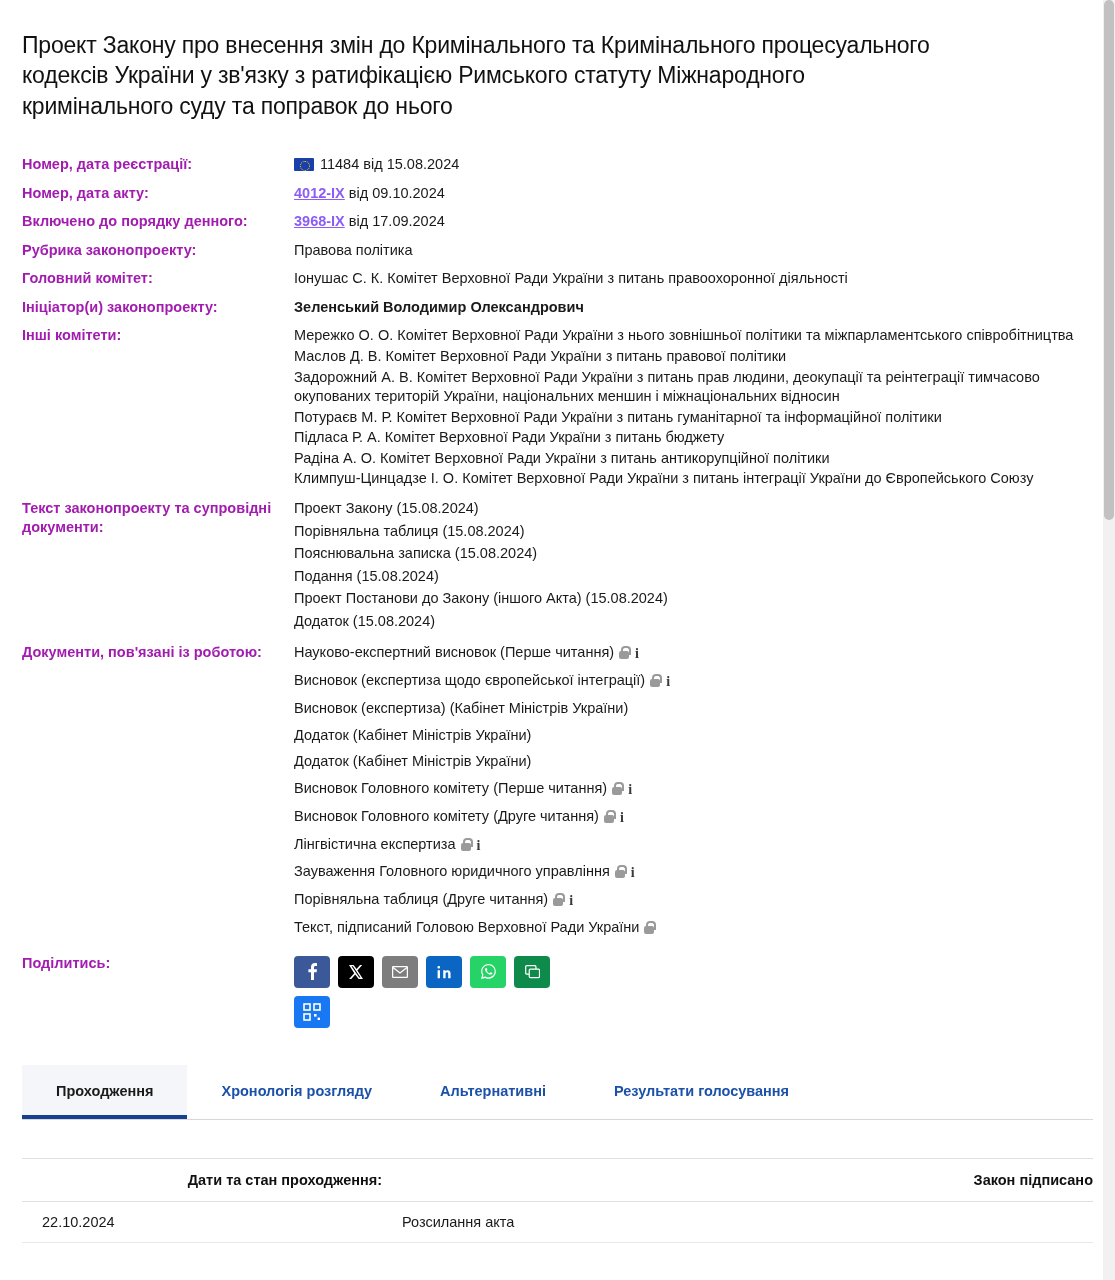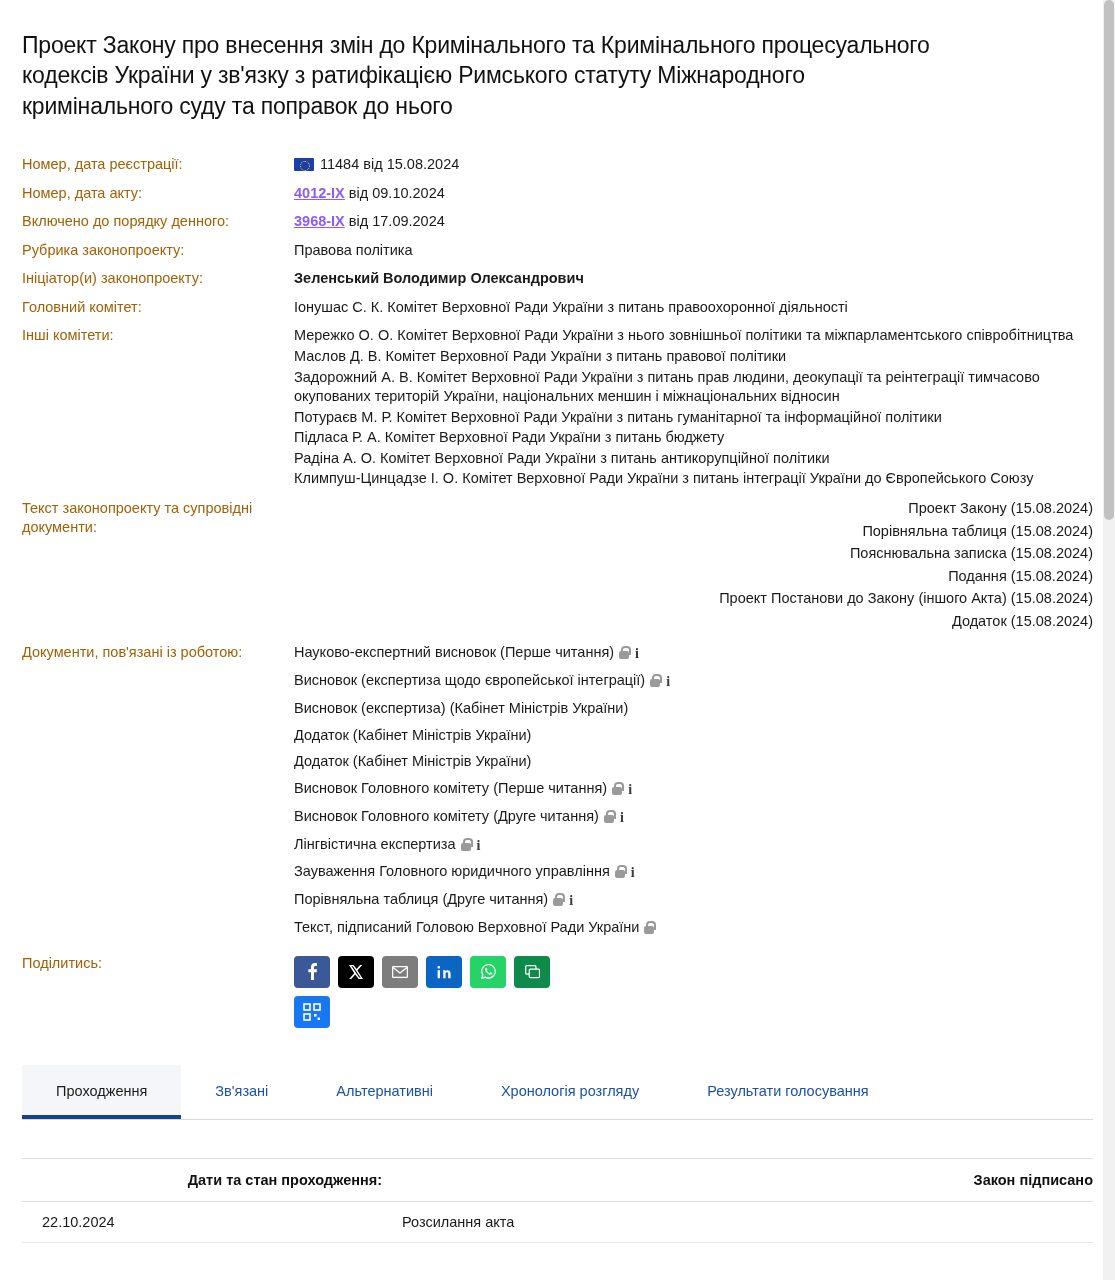--- a/index.html
+++ b/index.html
@@ -31,22 +31,22 @@
     border-collapse: collapse;
     width: 100%;
     font-size: 14.5px;
   }
   table.meta td {
     vertical-align: top;
     padding: 0 0 9px 0;
   }
   td.label {
     width: 272px;
-    font-weight: normal;
-    color: #a16207;
+    font-weight: bold;
+    color: #a21caf;
     line-height: 1.32;
     padding-right: 12px;
   }
   td.value {
     color: #1a1a1a;
     line-height: 1.35;
   }
   .eu-flag {
     display: inline-block;
     width: 20px;
@@ -68,21 +68,21 @@
     border-radius: 50%;
     border: 1.6px dotted #ffd617;
   }
   a.link {
     color: #8b5cf6;
     text-decoration: underline;
     font-weight: bold;
   }
   .strong-name { font-weight: bold; }
   .multi-line div { padding-bottom: 1px; }
-  .docs-list div { padding-bottom: 3px; text-align: right; }
+  .docs-list div { padding-bottom: 3px; }
   .rel-list div { padding-bottom: 7px; }
   .lock-icon {
     display: inline-block;
     width: 12px;
     height: 13px;
     position: relative;
     vertical-align: -2px;
     margin-left: 4px;
   }
   .lock-icon::before {
@@ -139,21 +139,21 @@
   }
   .tabs {
     display: flex;
     margin-top: 28px;
     border-bottom: 1px solid #d8d8d8;
     padding-left: 0;
   }
   .tab {
     padding: 18px 34px 16px 34px;
     font-size: 14.5px;
-    font-weight: normal;
+    font-weight: bold;
     color: #1b51a8;
     cursor: pointer;
     white-space: nowrap;
   }
   .tab.active {
     color: #1a1a1a;
     background: #f4f6f9;
     border-bottom: 4px solid #15418f;
   }
   .status-table {
@@ -221,26 +221,26 @@
       <td class="value">
         <a class="link" href="#">3968-IX</a>
         <span>від 17.09.2024</span>
       </td>
     </tr>
     <tr>
       <td class="label">Рубрика законопроекту:</td>
       <td class="value">Правова політика</td>
     </tr>
     <tr>
+      <td class="label">Головний комітет:</td>
+      <td class="value">Іонушас С. К. Комітет Верховної Ради України з питань правоохоронної діяльності</td>
+    </tr>
+    <tr>
       <td class="label">Ініціатор(и) законопроекту:</td>
       <td class="value strong-name">Зеленський Володимир Олександрович</td>
-    </tr>
-    <tr>
-      <td class="label">Головний комітет:</td>
-      <td class="value">Іонушас С. К. Комітет Верховної Ради України з питань правоохоронної діяльності</td>
     </tr>
     <tr>
       <td class="label">Інші комітети:</td>
       <td class="value multi-line">
         <div>Мережко О. О. Комітет Верховної Ради України з нього зовнішньої політики та міжпарламентського співробітництва</div>
         <div>Маслов Д. В. Комітет Верховної Ради України з питань правової політики</div>
         <div>Задорожний А. В. Комітет Верховної Ради України з питань прав людини, деокупації та реінтеграції тимчасово окупованих територій України, національних меншин і міжнаціональних відносин</div>
         <div>Потураєв М. Р. Комітет Верховної Ради України з питань гуманітарної та інформаційної політики</div>
         <div>Підласа Р. А. Комітет Верховної Ради України з питань бюджету</div>
         <div>Радіна А. О. Комітет Верховної Ради України з питань антикорупційної політики</div>
@@ -322,23 +322,22 @@
             </svg>
           </div>
         </div>
       </td>
     </tr>
   </tbody>
     </table>
 
   <div class="tabs">
     <div class="tab active">Проходження</div>
-    <div class="tab">Зв'язані</div>
+    <div class="tab">Хронологія розгляду</div>
     <div class="tab">Альтернативні</div>
-    <div class="tab">Хронологія розгляду</div>
     <div class="tab">Результати голосування</div>
   </div>
 
   <table class="status-table">
     <thead>
       <tr>
         <th class="col-date">Дати та стан проходження:</th>
         <th>Закон підписано</th>
       </tr>
     </thead>

